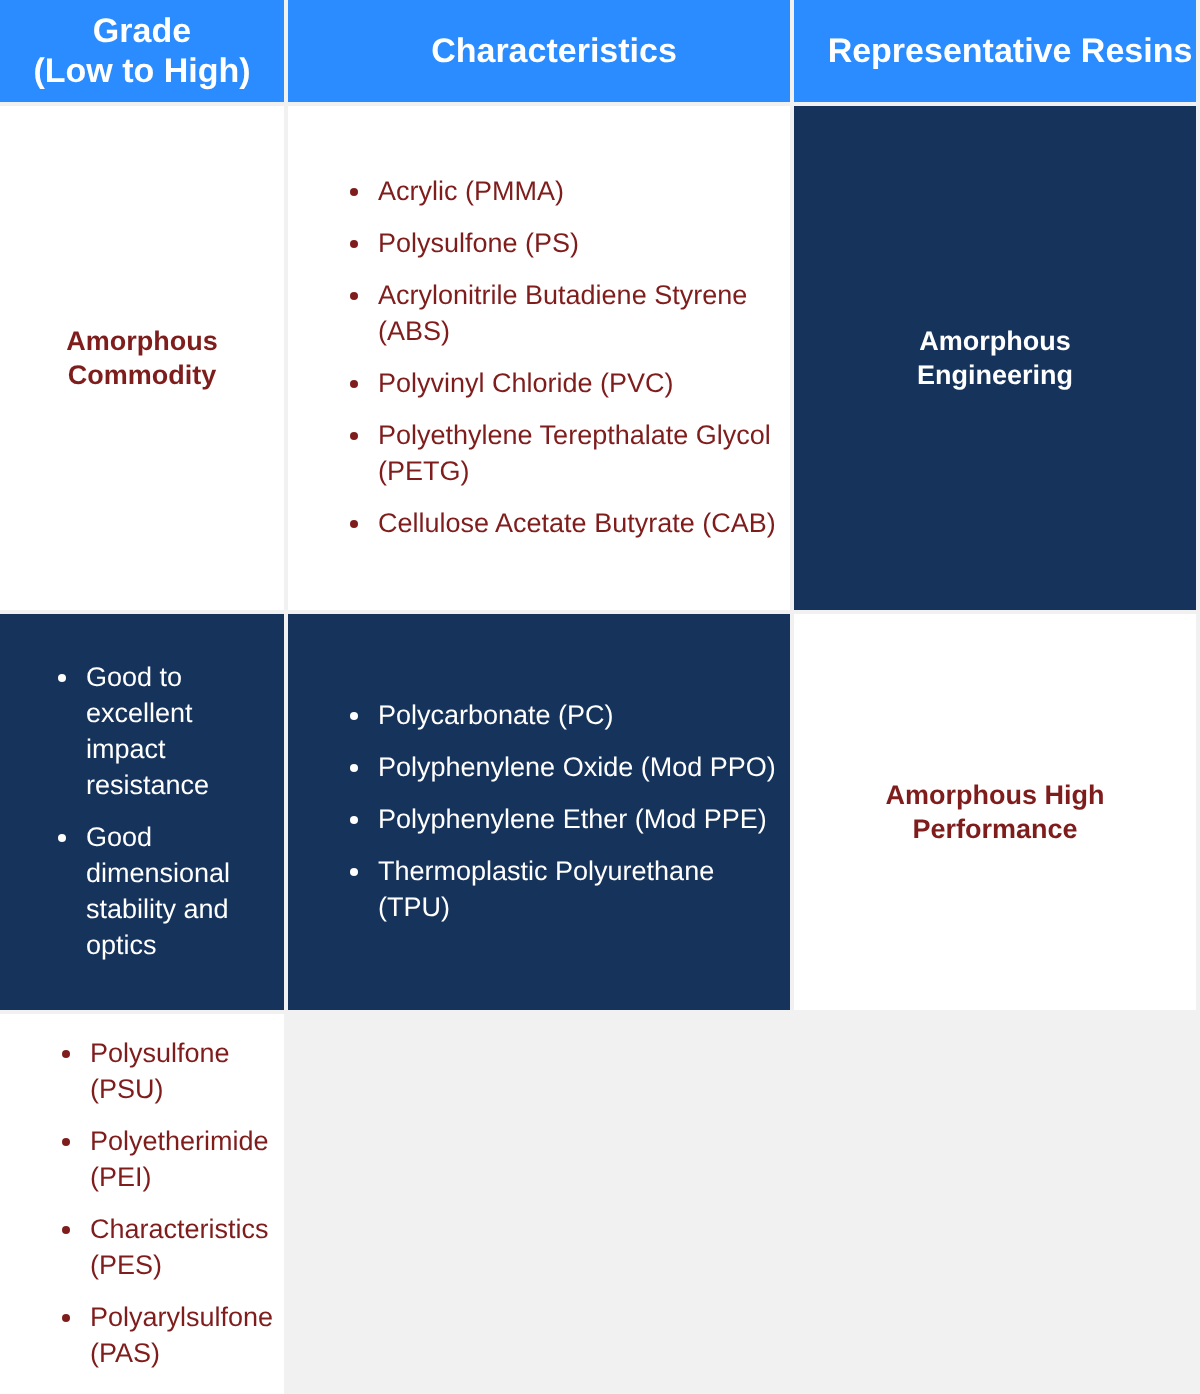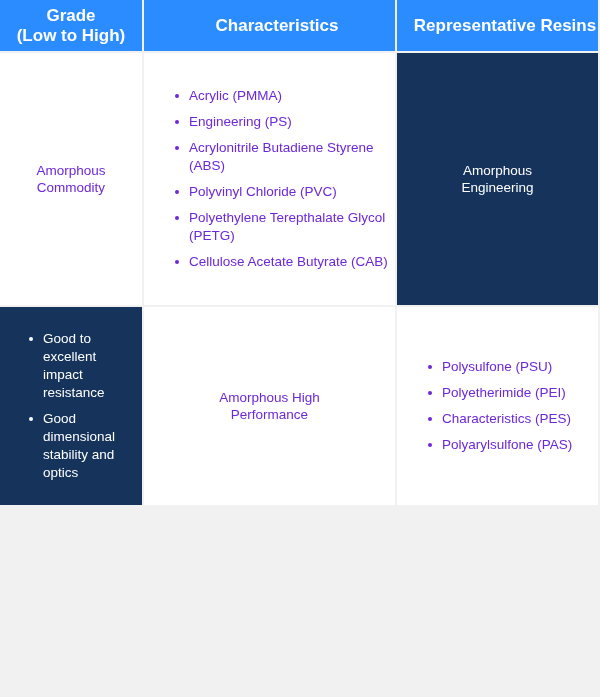--- a/index.html
+++ b/index.html
@@ -17,26 +17,26 @@
   .hdr {
     background: #2b8cff;
     color: #ffffff;
     font-weight: bold;
     font-size: 17px;
     display: flex; align-items: center; justify-content: center;
     text-align: center;
     line-height: 20px;
   }
   .hdr.grade { padding: 0 6px; }
-  .light { background: #ffffff; color: #6d28d9; }
+  .light { background: #ffffff; color: #7f1d1d; }
   .dark { background: #16335b; color: #ffffff; }
   .grade-cell {
     display: flex; align-items: center; justify-content: center;
     text-align: center;
-    font-weight: normal;
+    font-weight: bold;
     font-size: 13.5px;
     line-height: 17px;
     padding: 0 12px;
   }
   .list-cell {
     display: flex; align-items: center;
     font-size: 13.5px;
   }
   .list-cell ul {
     margin: 0; padding: 0 0 0 28px;
@@ -74,38 +74,46 @@
 
   <div class="cell light grade-cell">
     <div>
       <div>Amorphous</div>
       <div>Commodity</div>
     </div>
   </div>
   <div class="cell light list-cell col3">
     <ul>
       <li>Acrylic (PMMA)</li>
-      <li>Engineering (PS)</li>
+      <li>Polysulfone (PS)</li>
       <li>Acrylonitrile Butadiene Styrene (ABS)</li>
       <li>Polyvinyl Chloride (PVC)</li>
       <li>Polyethylene Terepthalate Glycol (PETG)</li>
       <li>Cellulose Acetate Butyrate (CAB)</li>
     </ul>
   </div>
 
   <div class="cell dark grade-cell">
     <div>
       <div>Amorphous</div>
       <div>Engineering</div>
     </div>
   </div>
   <div class="cell dark list-cell col2">
     <ul>
       <li>Good to excellent impact resistance</li>
       <li>Good dimensional stability and optics</li>
+    </ul>
+  </div>
+  <div class="cell dark list-cell col3">
+    <ul>
+      <li>Polycarbonate (PC)</li>
+      <li>Polyphenylene Oxide (Mod PPO)</li>
+      <li>Polyphenylene Ether (Mod PPE)</li>
+      <li>Thermoplastic Polyurethane (TPU)</li>
     </ul>
   </div>
 
   <div class="cell light grade-cell">
     <div>
       <div>Amorphous High</div>
       <div>Performance</div>
     </div>
   </div>
   <div class="cell light list-cell col3">

